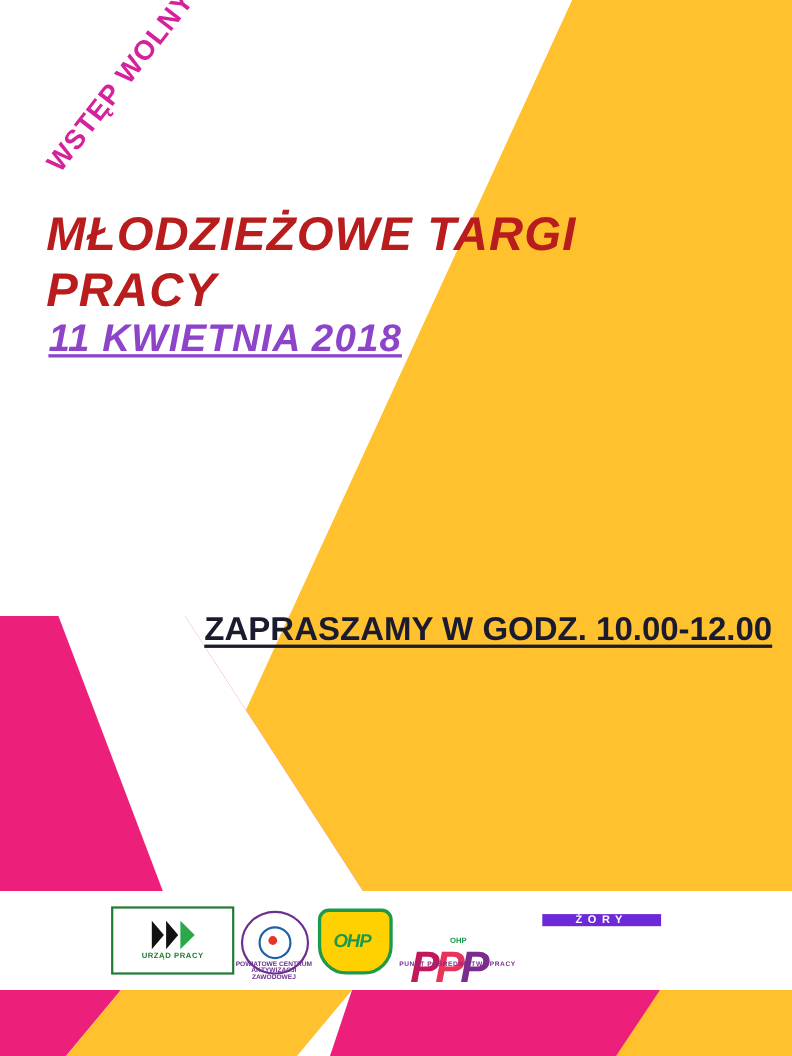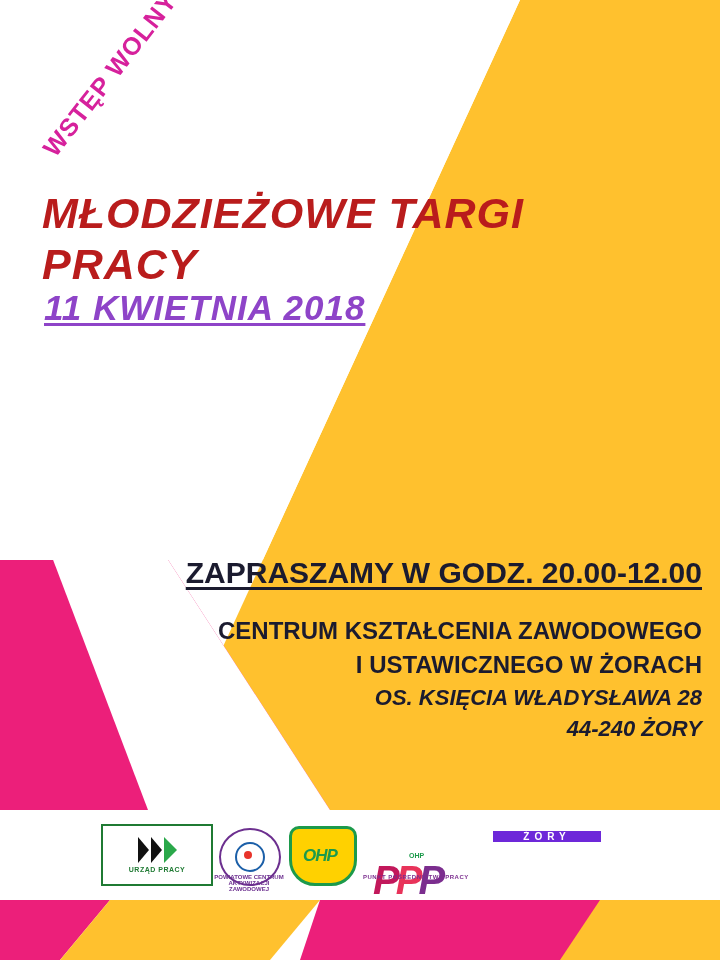--- a/index.html
+++ b/index.html
@@ -283,28 +283,22 @@
 
   <div class="rotated-free">WSTĘP WOLNY</div>
 
   <div class="headline">
     <span class="l1">MŁODZIEŻOWE TARGI</span>
     <span class="l2">PRACY</span>
   </div>
 
   <div class="date-line">11 KWIETNIA 2018</div>
 
-  <div class="hours">ZAPRASZAMY W GODZ. 20.00-12.00</div>
-
-  <div class="venue">
-    <div class="v1">CENTRUM KSZTAŁCENIA ZAWODOWEGO</div>
-    <div class="v2">I USTAWICZNEGO W ŻORACH</div>
-    <div class="v3">OS. KSIĘCIA WŁADYSŁAWA 28</div>
-    <div class="v4">44-240 ŻORY</div>
-  </div>
+  <div class="hours">ZAPRASZAMY W GODZ. 10.00-12.00</div>
+
 
   <div class="logos">
 
     <div class="logo">
       <div class="logo-up">
         <div class="up-marks">
           <span class="blk"></span>
             <span class="blk"></span>
             <span class="grn"></span>
         </div>

